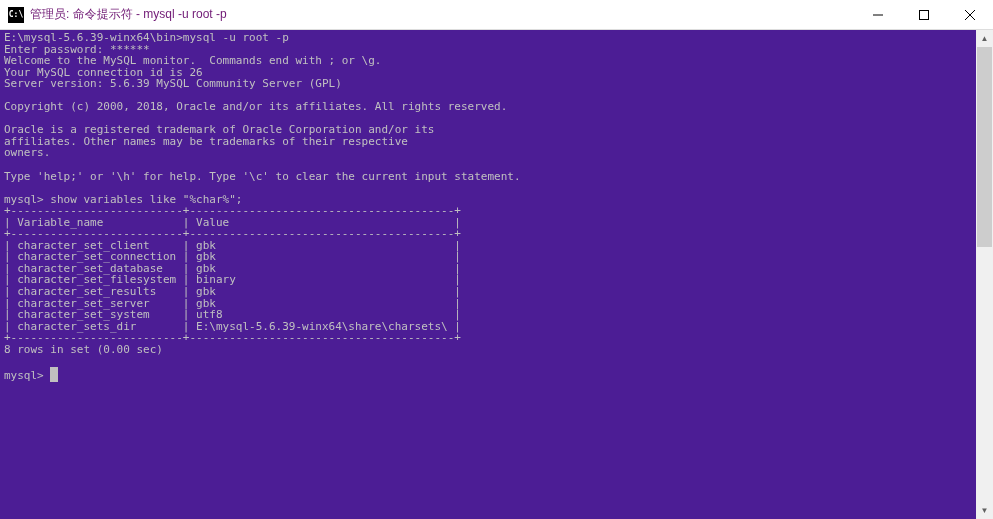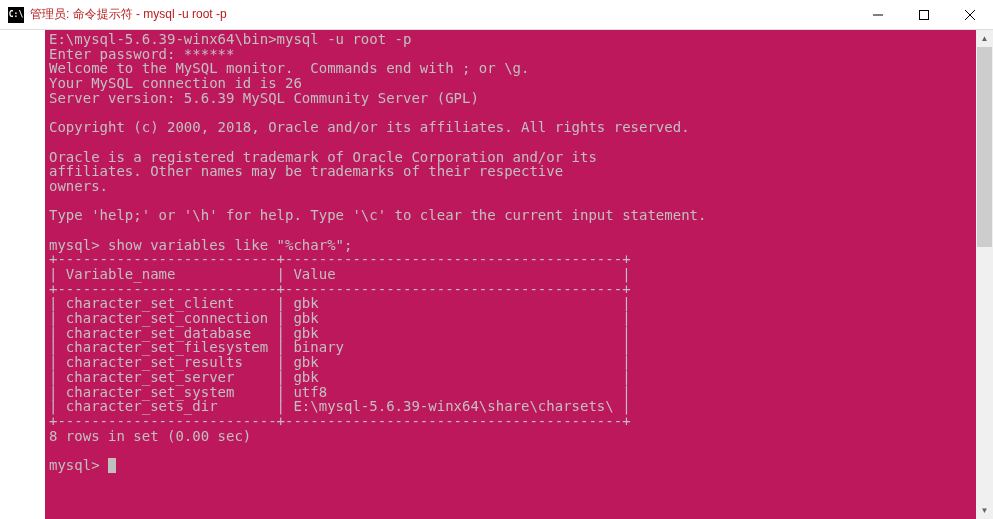--- a/index.html
+++ b/index.html
@@ -39,50 +39,49 @@
       align-items: center;
       justify-content: center;
       color: #fff;
       font-size: 8px;
       font-family: monospace;
       font-weight: bold;
     }
     .titlebar-text {
       flex: 1;
       font-size: 12px;
-      color: #b91c1c;
+      color: #701a75;
     }
     .window-controls {
       display: flex;
       height: 100%;
     }
     .win-btn {
       width: 46px;
       height: 100%;
       display: flex;
       align-items: center;
       justify-content: center;
       font-size: 10px;
       color: #000;
       background: transparent;
       border: none;
       cursor: pointer;
     }
     .terminal-area {
       flex: 1;
-      background: #be185d;
+      background: #4c1d95;
       color: #c0c0c0;
       font-family: "Consolas", "NSimSun", "SimSun", monospace;
-      font-size: 14px;
+      font-size: 11px;
       line-height: 1.05;
       padding: 2px 4px;
       white-space: pre;
       overflow: hidden;
       position: relative;
-      margin-left: 45px;
     }
     .scrollbar {
       position: absolute;
       right: 0;
       top: 30px;
       width: 17px;
       height: calc(100% - 30px);
       background: #f0f0f0;
     }
     .scrollbar-thumb {

